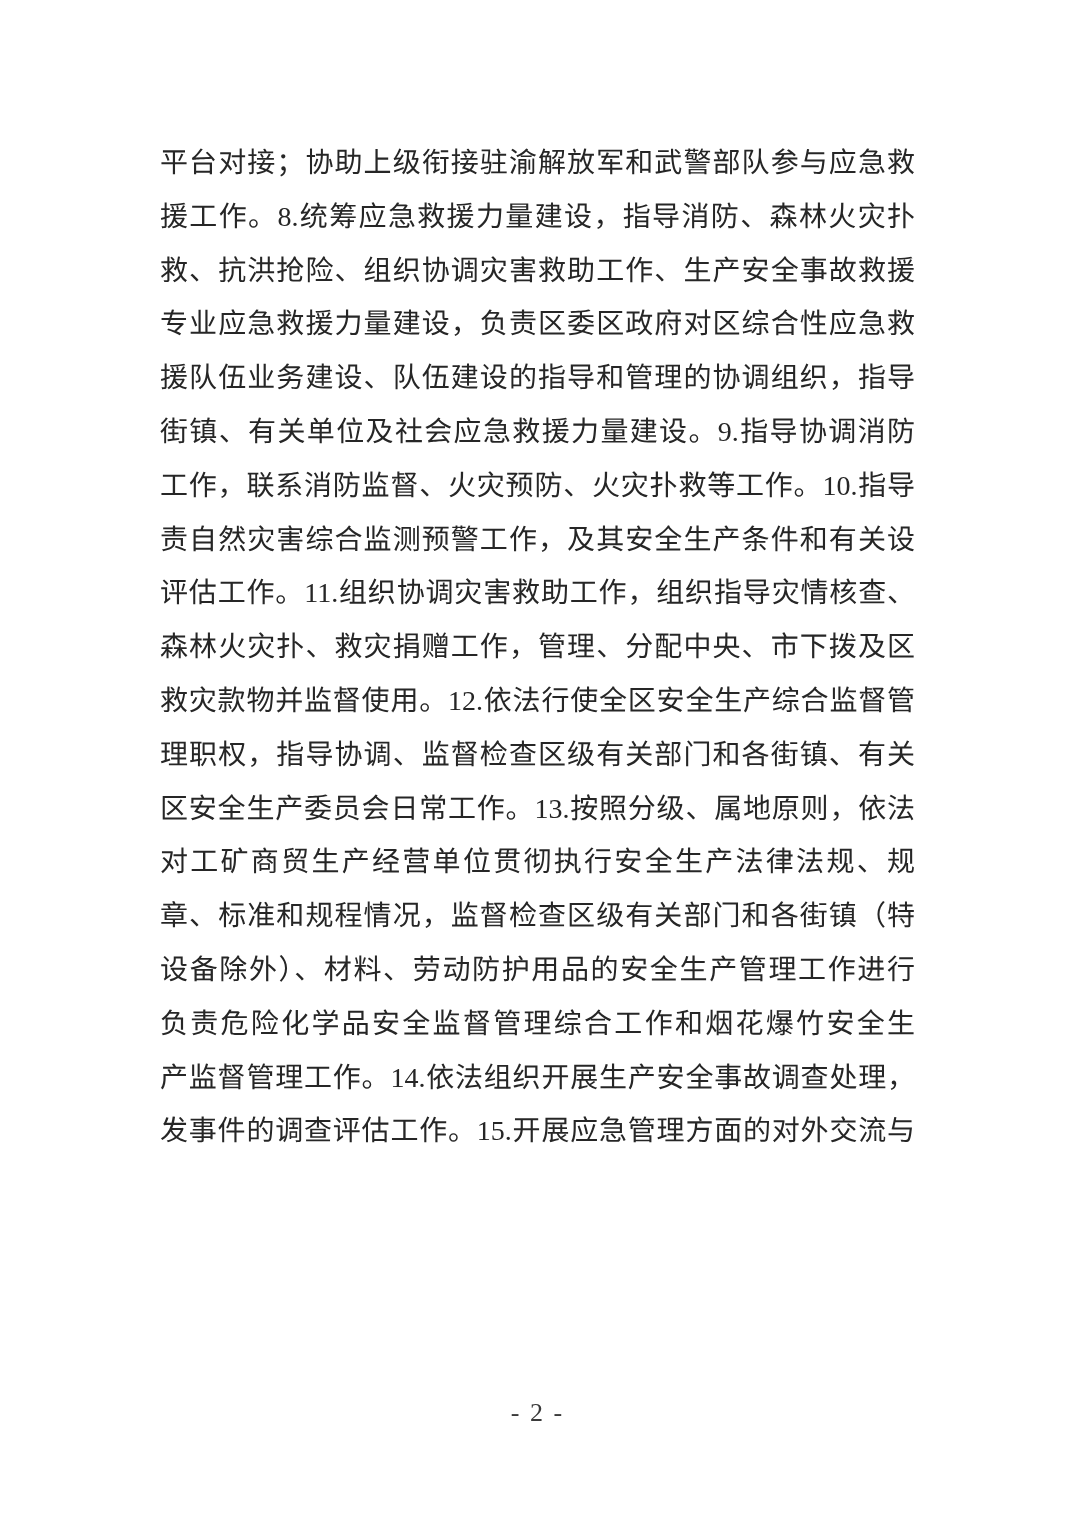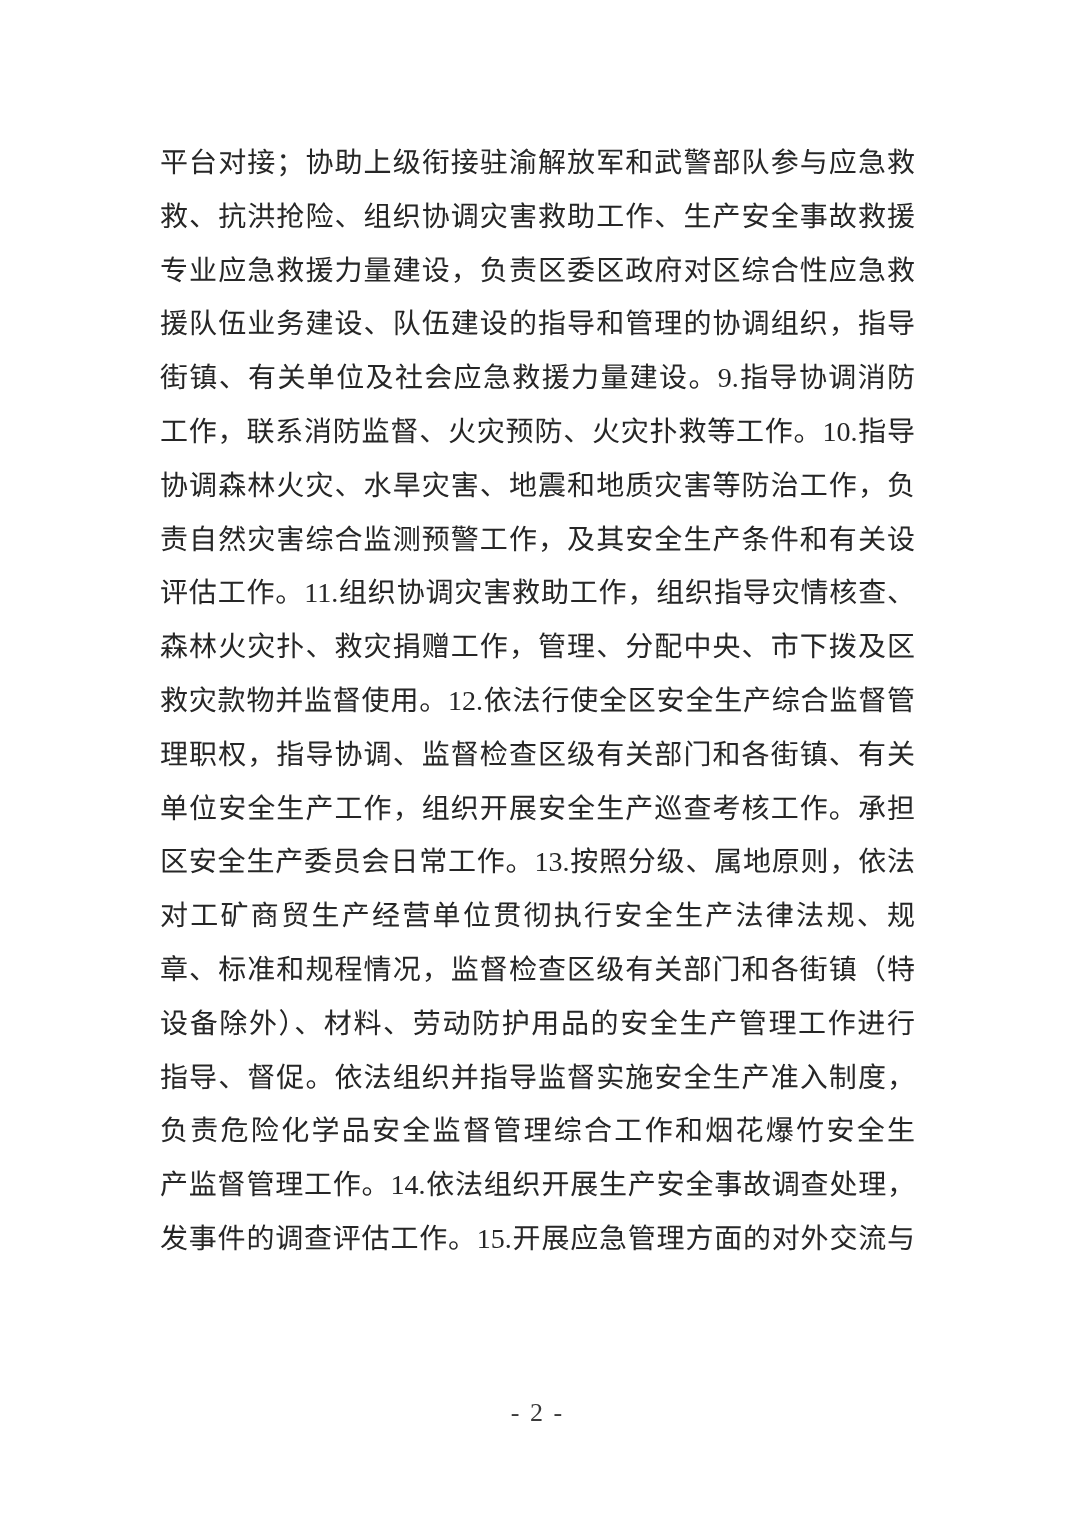--- a/index.html
+++ b/index.html
@@ -41,35 +41,33 @@
     color: #3a3a3a;
     letter-spacing: 2px;
   }
 </style>
 </head>
 <body>
 
 <div class="page">
   <div class="body-text">
     <div class="text-line">平台对接；协助上级衔接驻渝解放军和武警部队参与应急救</div>
+    <div class="text-line">援工作。8.统筹应急救援力量建设，指导消防、森林火灾扑</div>
     <div class="text-line">救、抗洪抢险、组织协调灾害救助工作、生产安全事故救援等</div>
     <div class="text-line">专业应急救援力量建设，负责区委区政府对区综合性应急救</div>
     <div class="text-line">援队伍业务建设、队伍建设的指导和管理的协调组织，指导</div>
     <div class="text-line">街镇、有关单位及社会应急救援力量建设。9.指导协调消防</div>
     <div class="text-line">工作，联系消防监督、火灾预防、火灾扑救等工作。10.指导</div>
-    <div class="text-line">协调森林火灾、水旱灾害、地震和地质灾害等防治工作，负</div>
     <div class="text-line">责自然灾害综合监测预警工作，及其安全生产条件和有关设备</div>
     <div class="text-line">评估工作。11.组织协调灾害救助工作，组织指导灾情核查、</div>
     <div class="text-line">森林火灾扑、救灾捐赠工作，管理、分配中央、市下拨及区级</div>
     <div class="text-line">救灾款物并监督使用。12.依法行使全区安全生产综合监督管</div>
     <div class="text-line">理职权，指导协调、监督检查区级有关部门和各街镇、有关</div>
-    <div class="text-line">单位安全生产工作，组织开展安全生产巡查考核工作。承担</div>
     <div class="text-line">区安全生产委员会日常工作。13.按照分级、属地原则，依法</div>
     <div class="text-line">对工矿商贸生产经营单位贯彻执行安全生产法律法规、规</div>
     <div class="text-line">章、标准和规程情况，监督检查区级有关部门和各街镇（特种</div>
     <div class="text-line">设备除外）、材料、劳动防护用品的安全生产管理工作进行</div>
-    <div class="text-line">指导、督促。依法组织并指导监督实施安全生产准入制度，</div>
     <div class="text-line">负责危险化学品安全监督管理综合工作和烟花爆竹安全生</div>
     <div class="text-line">产监督管理工作。14.依法组织开展生产安全事故调查处理，</div>
     <div class="text-line">发事件的调查评估工作。15.开展应急管理方面的对外交流与</div>
   </div>
   <div class="page-footer">- 2 -</div>
 </div>
 
 </body></html>

